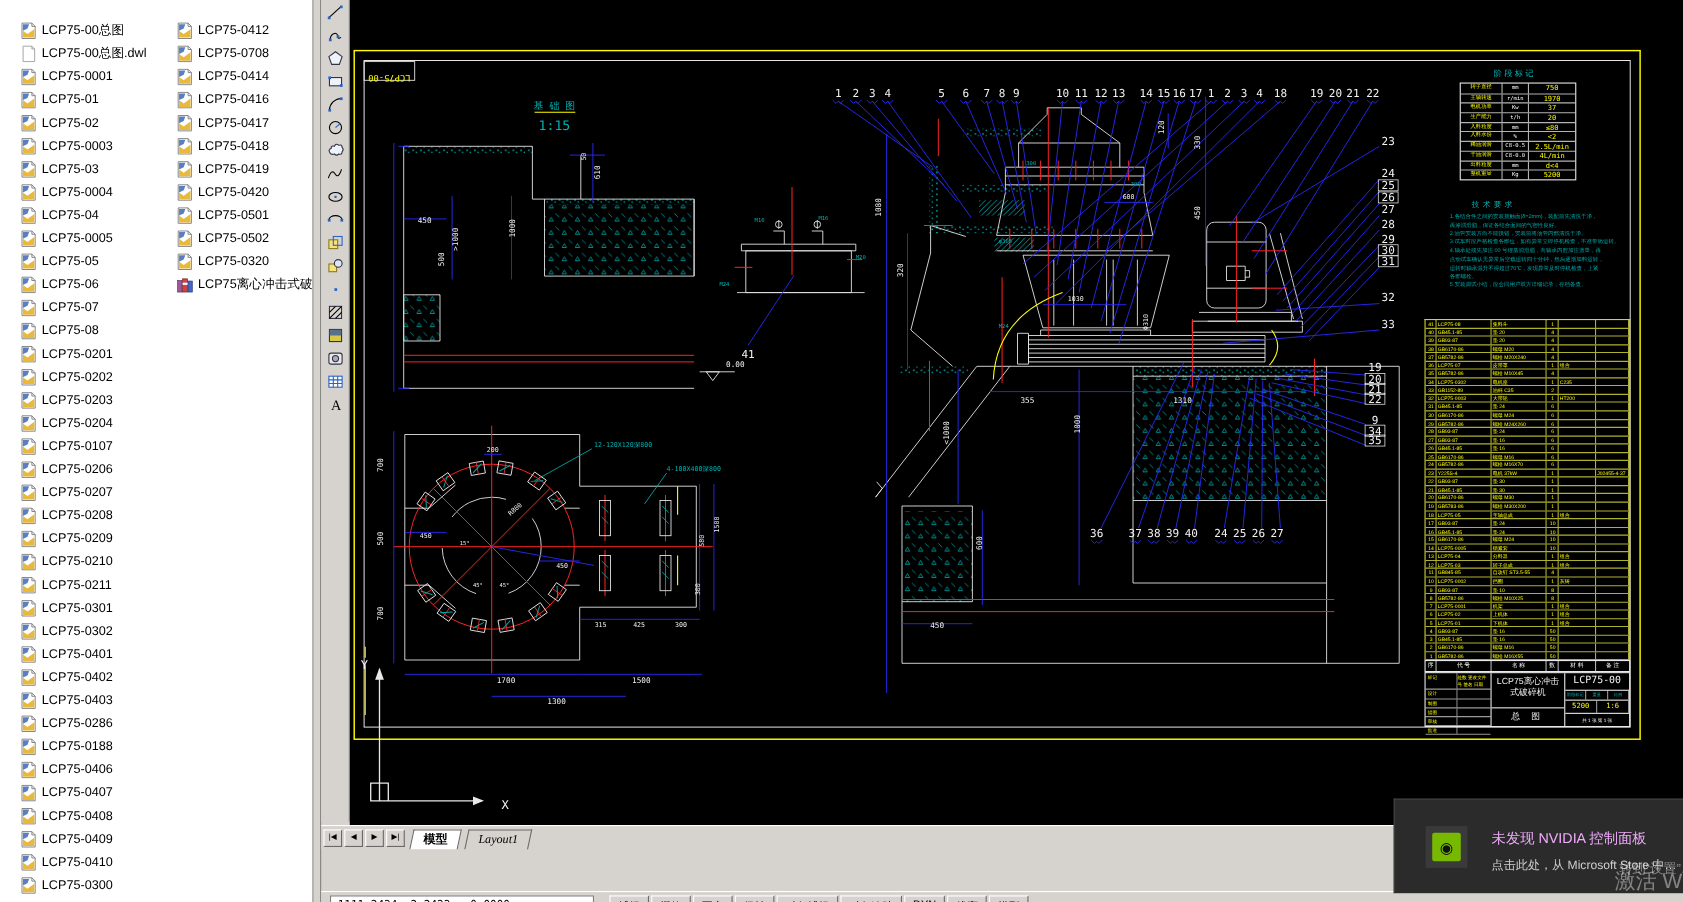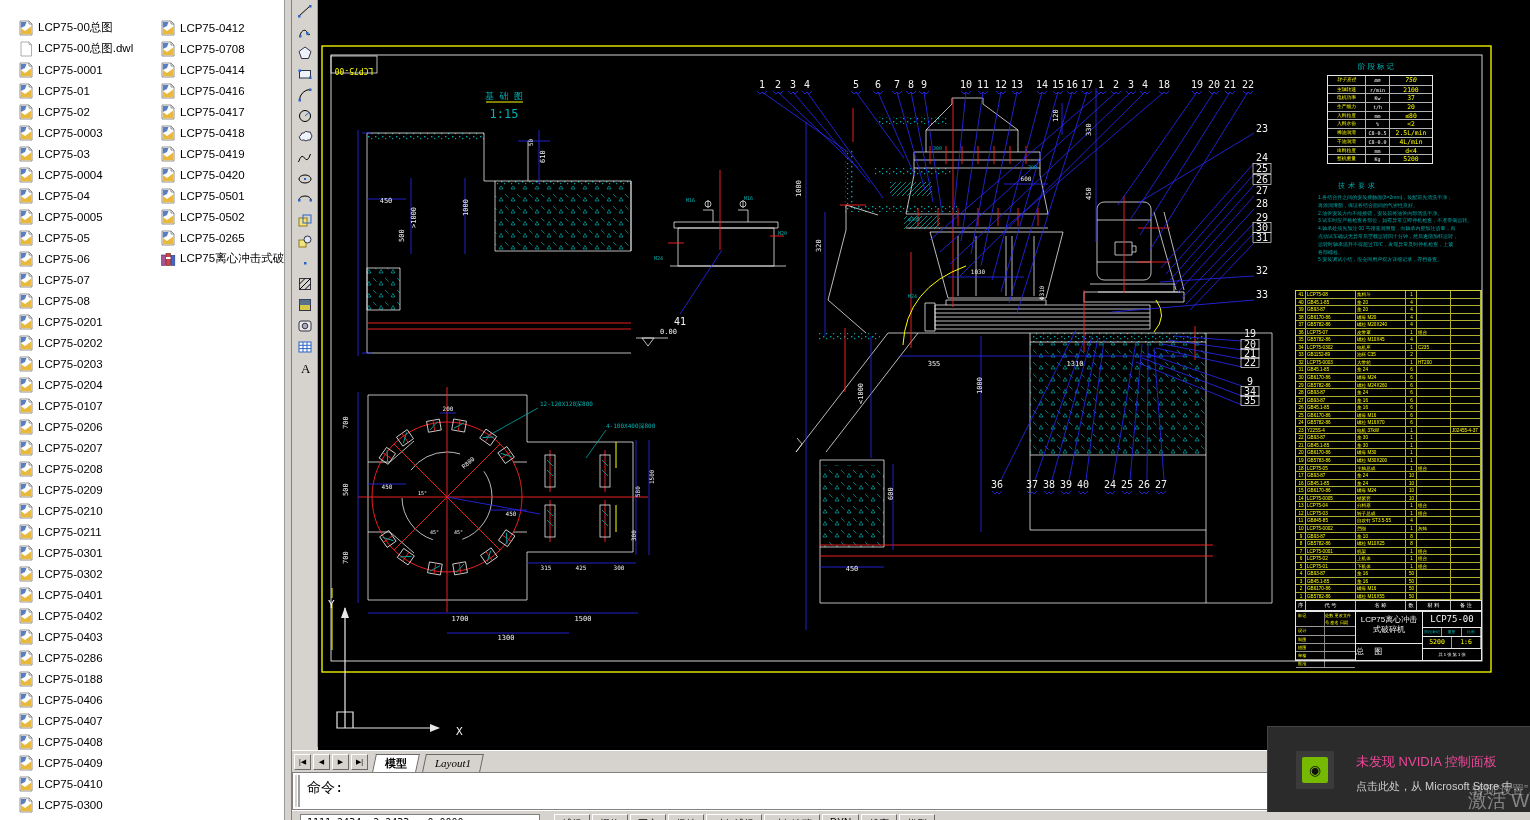--- a/index.html
+++ b/index.html
@@ -23,21 +23,21 @@
   #toolbar { position:absolute; left:292px; top:0; width:26px; height:747px; background:#d6d3ce; border-right:1px solid #9a9a9a; }
   .tool-btn { width:24px; height:21px; margin:0 1px; display:flex; align-items:center; justify-content:center; }
 
   
   #canvas { position:absolute; left:318px; top:0; width:1212px; height:750px; background:#000; overflow:hidden; }
   #draw-svg { position:absolute; left:0; top:0; }
 
   
   #params-table { position:absolute; left:1009px; top:75px; width:106px; border:1px solid #e8e8e8; }
   .p-row { display:flex; height:8.7px; border-top:1px solid rgba(255,255,255,.7); }
-  .p-row:first-child { border-top:none;font-style:italic; }
+  .p-row:first-child { border-top:none; }
   .p-name  { width:38px; color:#ffff00; font-size:4.8px; line-height:8.5px; text-align:center; border-right:1px solid rgba(255,255,255,.7); overflow:hidden; }
   .p-unit  { width:24px; color:#ffffff; font-size:5px;  line-height:8.5px; text-align:center; border-right:1px solid rgba(255,255,255,.7); font-family:"DejaVu Sans Mono",monospace; overflow:hidden;}
   .p-val   { flex:1; color:#ffff00; font-size:6.4px; line-height:8.3px; text-align:center; font-family:"DejaVu Sans Mono",monospace; overflow:hidden;}
   #params-title { position:absolute; left:1040px; top:62px; color:#00b2b2; font-size:7.5px; letter-spacing:2px; }
 
   
   #notes { position:absolute; left:1000px; top:181px; width:166px; }
   #notes-title { color:#00b2b2; font-size:7px; letter-spacing:3px; margin-left:20px; margin-bottom:3px; }
   .note-line { color:#00a8a8; font-size:5px; line-height:7.8px; white-space:nowrap; overflow:hidden; }
 
@@ -51,21 +51,21 @@
   #bom-header span { border-right:1px solid rgba(255,255,255,.7); text-align:center; overflow:hidden;}
 
   
   #titleblock { position:absolute; left:977px; top:611px; width:187px; height:50px; border:1px solid #e8e8e8; display:flex; }
   #tb-left { width:60px; border-right:1px solid #e8e8e8; display:flex; flex-direction:column; }
   .tb-lrow { flex:1; border-bottom:1px solid rgba(255,255,255,.6); color:#ffff00; font-size:4.2px; line-height:7.2px; padding-left:2px; display:flex; }
   .tb-lrow i { font-style:normal; width:26px; }
   .tb-lrow b { font-weight:normal; border-left:1px solid rgba(255,255,255,.5); flex:1; }
   #tb-center { width:67px; border-right:1px solid #e8e8e8; display:flex; flex-direction:column; }
   #tb-product { flex:1; color:#f2f2f2; font-size:8px; line-height:10px; padding:3px 1px 0 1px; text-align:center; overflow:hidden;}
-  #tb-sheetname { height:17px; border-top:1px solid #e8e8e8; color:#f2f2f2; font-size:8px; line-height:16px; letter-spacing:4px;}
+  #tb-sheetname { height:17px; border-top:1px solid #e8e8e8; color:#f2f2f2; font-size:8px; line-height:16px; text-align:center; letter-spacing:4px;}
   #tb-right { flex:1; display:flex; flex-direction:column; }
   #tb-dwgno { height:15px; color:#f2f2f2; font-size:9px; line-height:14px; text-align:center; font-family:"DejaVu Sans Mono",monospace; overflow:hidden;}
   #tb-stage { height:9px; border-top:1px solid #e8e8e8; display:flex; }
   #tb-stage span { flex:1; border-right:1px solid rgba(255,255,255,.6); background:linear-gradient(#0000,#0000); color:#00b2b2; font-size:3.8px; line-height:8px; text-align:center; overflow:hidden;}
   #tb-vals { height:12px; border-top:1px solid #e8e8e8; display:flex; color:#ffff00; font-size:6.5px; line-height:11px; }
   #tb-vals span { flex:1; text-align:center; border-right:1px solid rgba(255,255,255,.6); font-family:"DejaVu Sans Mono",monospace;}
   #tb-sheets { flex:1; border-top:1px solid #e8e8e8; color:#fff; font-size:4.2px; line-height:12px; text-align:center; overflow:hidden;}
 
   
   #tabbar { position:absolute; left:292px; top:750px; width:1238px; height:22px; background:#d6d3ce; border-top:1px solid #fff; display:flex; align-items:center; }
@@ -82,21 +82,21 @@
 
   #statusbar { position:absolute; left:292px; top:810px; width:1238px; height:10px; background:#d6d3ce; border-top:1px solid #fff; overflow:hidden; }
   #coords { position:absolute; left:8px; top:3px; width:240px; height:18px; background:#fff; border:1px solid #808080; font-size:10px; padding:2px 6px; color:#000; font-family:"DejaVu Sans Mono",monospace;}
   #status-buttons { position:absolute; left:262px; top:3px; display:flex; }
   .st-btn { height:18px; padding:2px 7px; margin-right:2px; background:#d6d3ce; border:1px solid; border-color:#fff #6a6a6a #6a6a6a #fff; font-size:10px; color:#000; white-space:nowrap; }
 
   
   #toast { position:absolute; left:1267px; top:726px; width:263px; height:86px; background:#2b2b2b; border-top:1px solid #444; border-left:1px solid #444; z-index:50; overflow:hidden; }
   #toast-logo { position:absolute; left:28px; top:24px; width:38px; height:38px; background:#3a3a3a; display:flex; align-items:center; justify-content:center; }
   #toast-logo .sq { width:26px; height:26px; background:#76b900; border-radius:2px; display:flex; align-items:center; justify-content:center; color:#111; font-size:14px; }
-  #toast-title { position:absolute; left:88px; top:26px; color:#ec4899; font-size:13px; white-space:nowrap; }
+  #toast-title { position:absolute; left:88px; top:26px; color:#f0abfc; font-size:13px; white-space:nowrap; }
   #toast-body { position:absolute; left:88px; top:52px; color:#cfcfcf; font-size:11px; white-space:nowrap; }
   .watermark { position:absolute; color:rgba(255,255,255,.42); white-space:nowrap; z-index:60; pointer-events:none; }
   #wm1 { left:1468px; top:752px; font-size:19px;margin-top:36px; }
   #wm2 { left:1472px; top:782px; font-size:12px; }
 </style>
 </head>
 <body>
 
 <div id="stage">
 
@@ -534,21 +534,21 @@
           </svg>
           <span class="file-label">LCP75-0502</span>
         </div>
         <div class="file-item">
           <svg width="16" height="16" viewBox="0 0 16 16">
             <path d="M2 1 h9 l3 3 v11 h-12 z" fill="#fff" stroke="#777" stroke-width="0.8"></path>
             <path d="M2.8 8 L7 11 L13.2 6.5 V14.2 H2.8 Z" fill="#e8b93c"></path>
             <path d="M2.8 8 V2 H8.5 L7 6 Z" fill="#5a7fc0"></path>
             <path d="M11 1 v3 h3" fill="none" stroke="#777" stroke-width="0.8"></path>
           </svg>
-          <span class="file-label">LCP75-0265</span>
+          <span class="file-label">LCP75-0320</span>
         </div>
         <div class="file-item">
           <svg width="16" height="16" viewBox="0 0 16 16">
             <rect x="1.5" y="4" width="4" height="10.5" fill="#a0559d" stroke="#5c2d5a" stroke-width="0.6"></rect>
             <rect x="6" y="2.5" width="4.5" height="12" fill="#cc4444" stroke="#6e1f1f" stroke-width="0.6"></rect>
             <rect x="11" y="4.5" width="3.8" height="10" fill="#4466cc" stroke="#22336e" stroke-width="0.6"></rect>
             <rect x="6" y="6" width="4.5" height="2" fill="#fff"></rect>
           </svg>
           <span class="file-label">LCP75离心冲击式破碎机</span>
         </div>
@@ -1022,21 +1022,21 @@
     <div id="params-title">阶段标记</div>
     <div id="params-table">
         <div class="p-row">
           <span class="p-name">转子直径</span>
           <span class="p-unit">mm</span>
           <span class="p-val">750</span>
         </div>
         <div class="p-row">
           <span class="p-name">主轴转速</span>
           <span class="p-unit">r/min</span>
-          <span class="p-val">2100</span>
+          <span class="p-val">1970</span>
         </div>
         <div class="p-row">
           <span class="p-name">电机功率</span>
           <span class="p-unit">Kw</span>
           <span class="p-val">37</span>
         </div>
         <div class="p-row">
           <span class="p-name">生产能力</span>
           <span class="p-unit">t/h</span>
           <span class="p-val">20</span>
@@ -1478,24 +1478,20 @@
     <span id="tab-nav" style="display:flex">
         <div class="nav-btn">|◀</div>
         <div class="nav-btn">◀</div>
         <div class="nav-btn">▶</div>
         <div class="nav-btn">▶|</div>
       </span>
     <div class="tab active"><span>模型</span></div>
     <div class="tab layout"><span>Layout1</span></div>
   </div>
 
-  <div id="cmdline">
-    <div id="cmd-grip"></div>
-    <div id="cmd-text">命令:</div>
-  </div>
 
   <div id="statusbar">
     <div id="coords">1111.2434, 2.2433 , 0.0000</div>
     <div id="status-buttons">
         <div class="st-btn">捕捉</div>
         <div class="st-btn">栅格</div>
         <div class="st-btn">正交</div>
         <div class="st-btn">极轴</div>
         <div class="st-btn">对象捕捉</div>
         <div class="st-btn">对象追踪</div>

